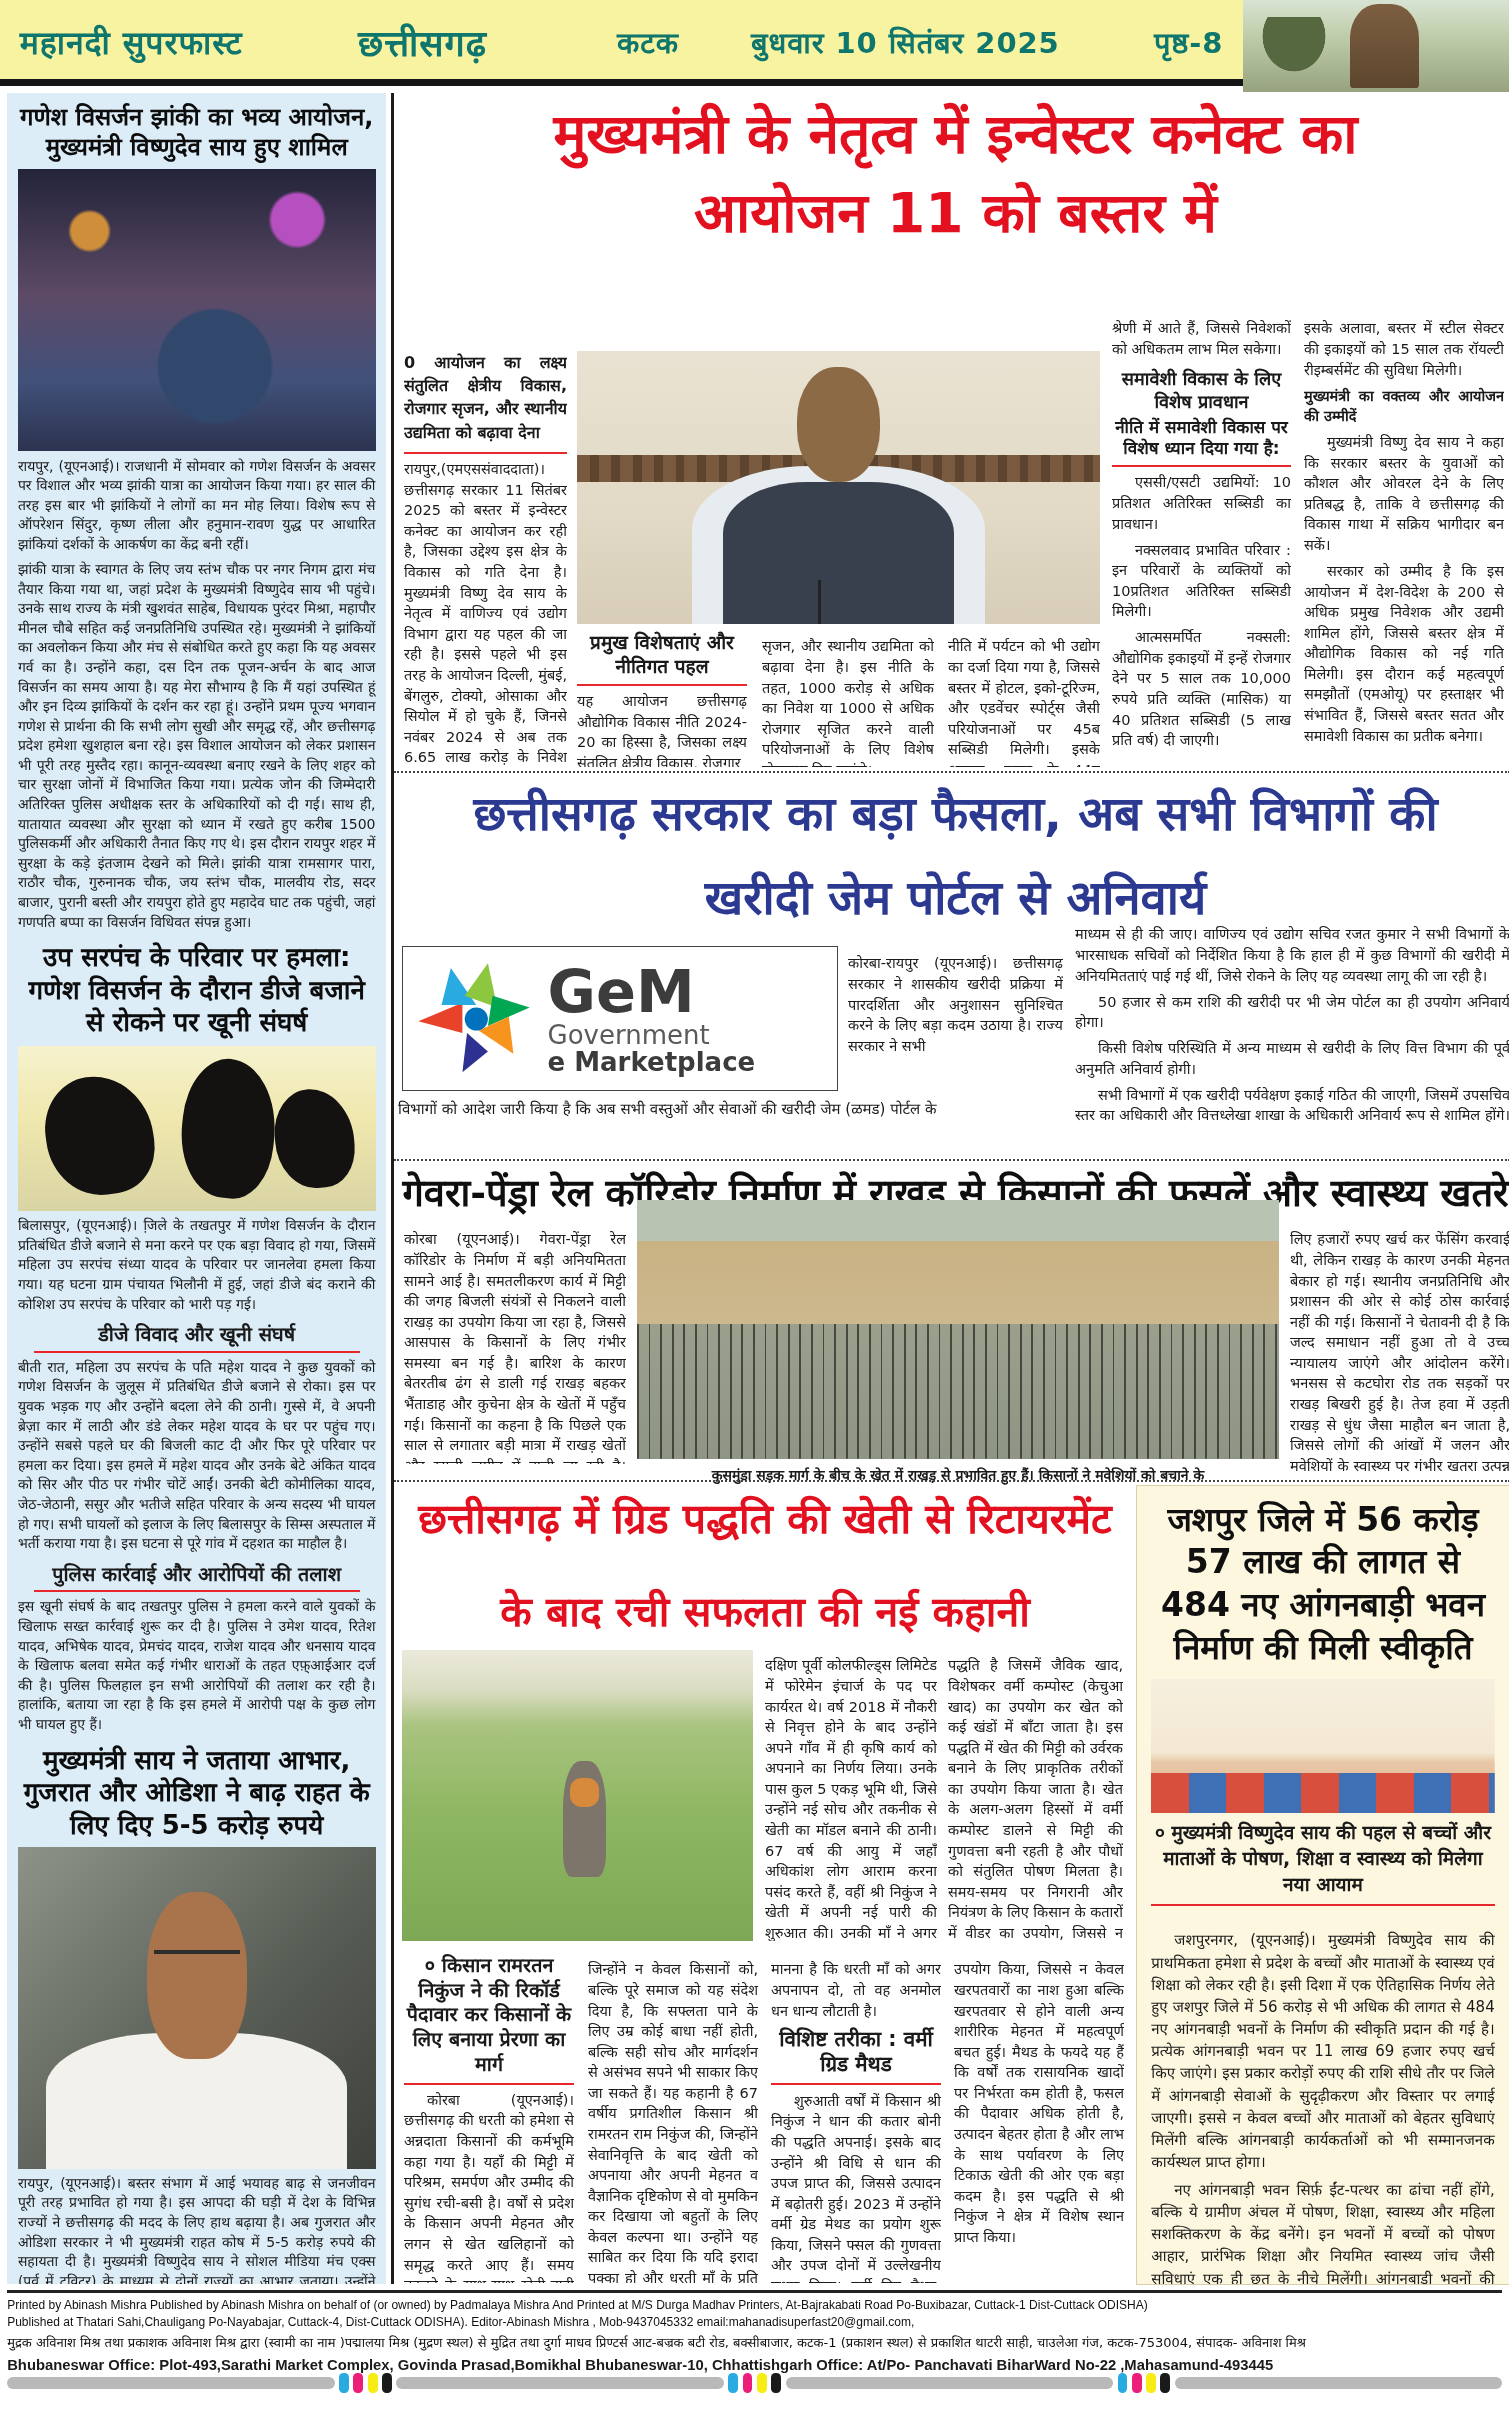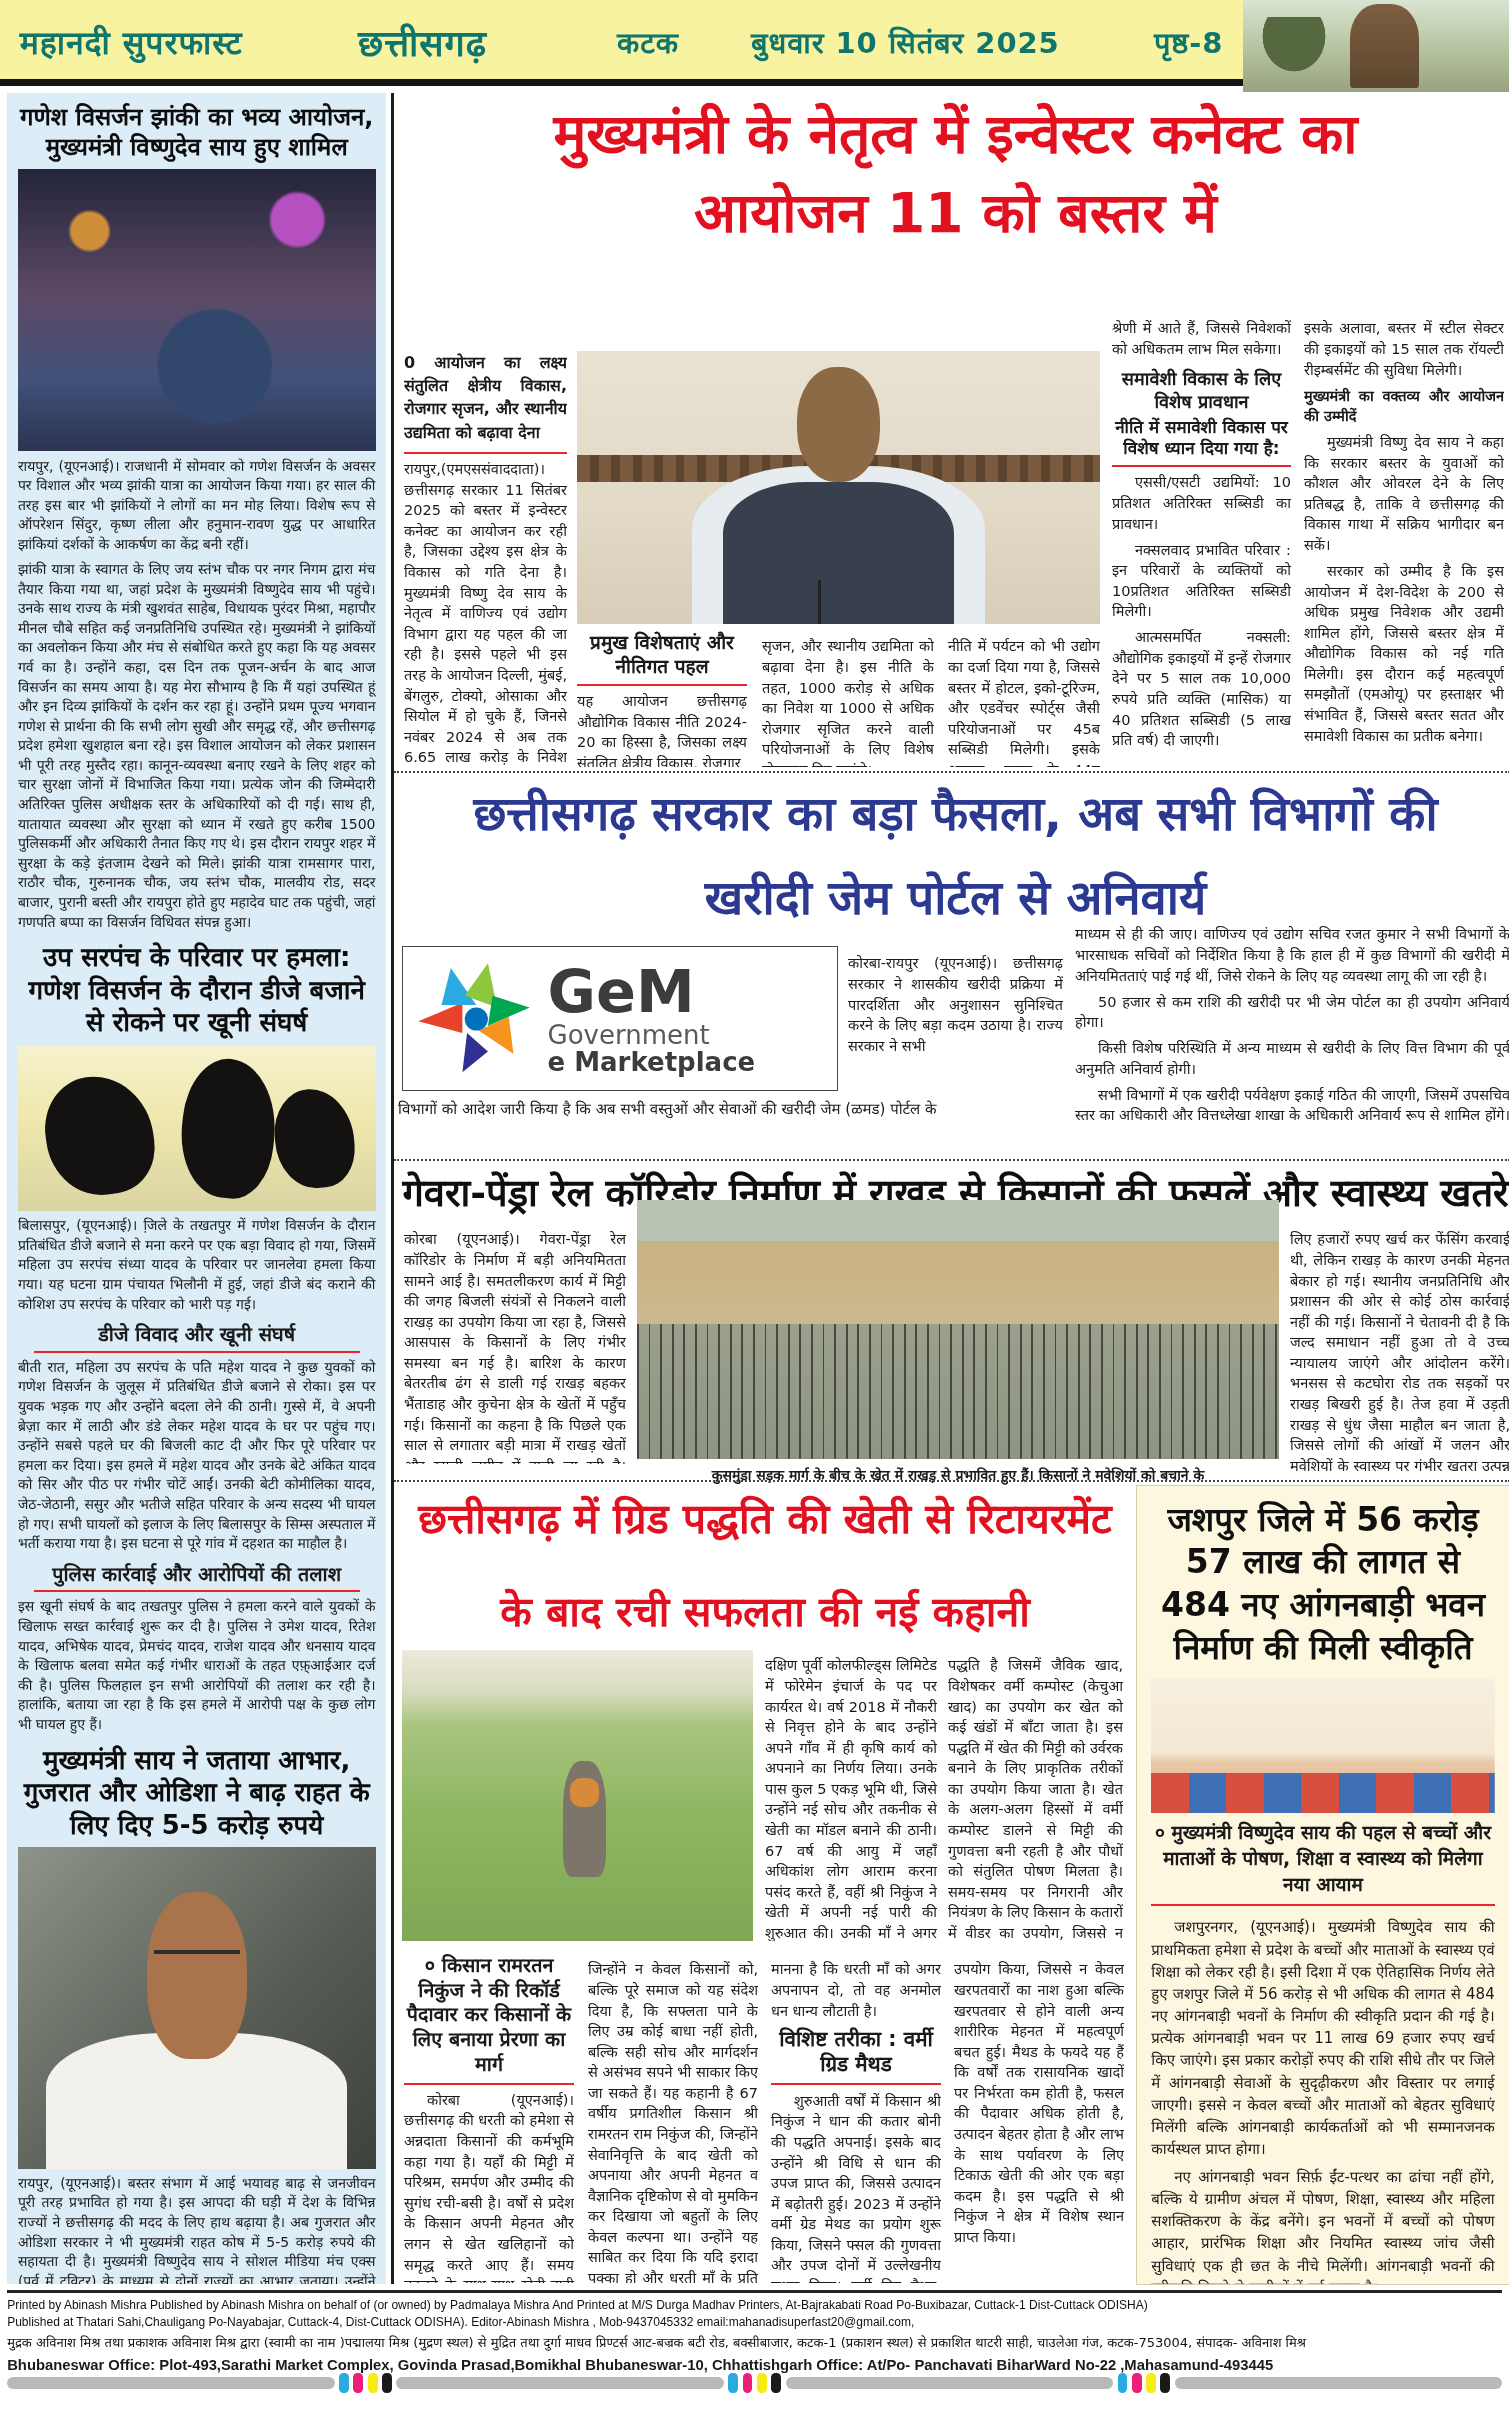--- a/index.html
+++ b/index.html
@@ -106,21 +106,21 @@
   
   .angan{left:1136px;top:1485px;width:374px;height:800px;background:#fcf7de;
      border:0.9px solid #d9d0ab;box-sizing:border-box;padding:12.5px 14.3px;}
   .angan .h{font-size:33px;font-weight:bold;line-height:1.3;color:#101010;}
   .angan-photo{width:100%;height:134px;margin:9px 0 7.2px 0;
      background:
       repeating-linear-gradient(90deg,#d94f3d 0 38px,#3f6fb5 38px 75px),
       linear-gradient(180deg,#f7efdf 0%,#f3e8d2 55%,#e8c8a8 62%,#e0a98a 100%);
      background-size:100% 30%,100% 100%;background-position:bottom,top;background-repeat:no-repeat,no-repeat;}
   .angan .sub{font-weight:bold;font-size:19px;text-align:center;line-height:1.35;
-     border-bottom:2.7px solid #e8272d;padding-bottom:7.2px;margin-bottom:10px;}
+     border-bottom:2.7px solid #e8272d;padding-bottom:7.2px;margin-bottom:23px;}
   .angan p{font-size:15px;line-height:1.48;margin:5.4px 0;text-indent:23px;}
 
   
   .foot-en{font-size:12px;line-height:1.45;color:#111;font-family:"Liberation Sans",sans-serif;}
   .foot-hi{font-size:13px;color:#111;margin-top:1.8px;}
   .foot-bold{font-size:14.8px;font-weight:bold;margin-top:5.4px;font-family:"Liberation Sans",sans-serif;}
   .colorbar{left:7.2px;top:2372px;width:1495px;height:21.5px;display:flex;align-items:center;gap:4.5px;}
   .graybar{flex:1;height:11.6px;background:#b9b9b9;border-radius:6.3px;}
   .tick{width:9.8px;height:19.7px;border-radius:4.5px;}
 </style>

